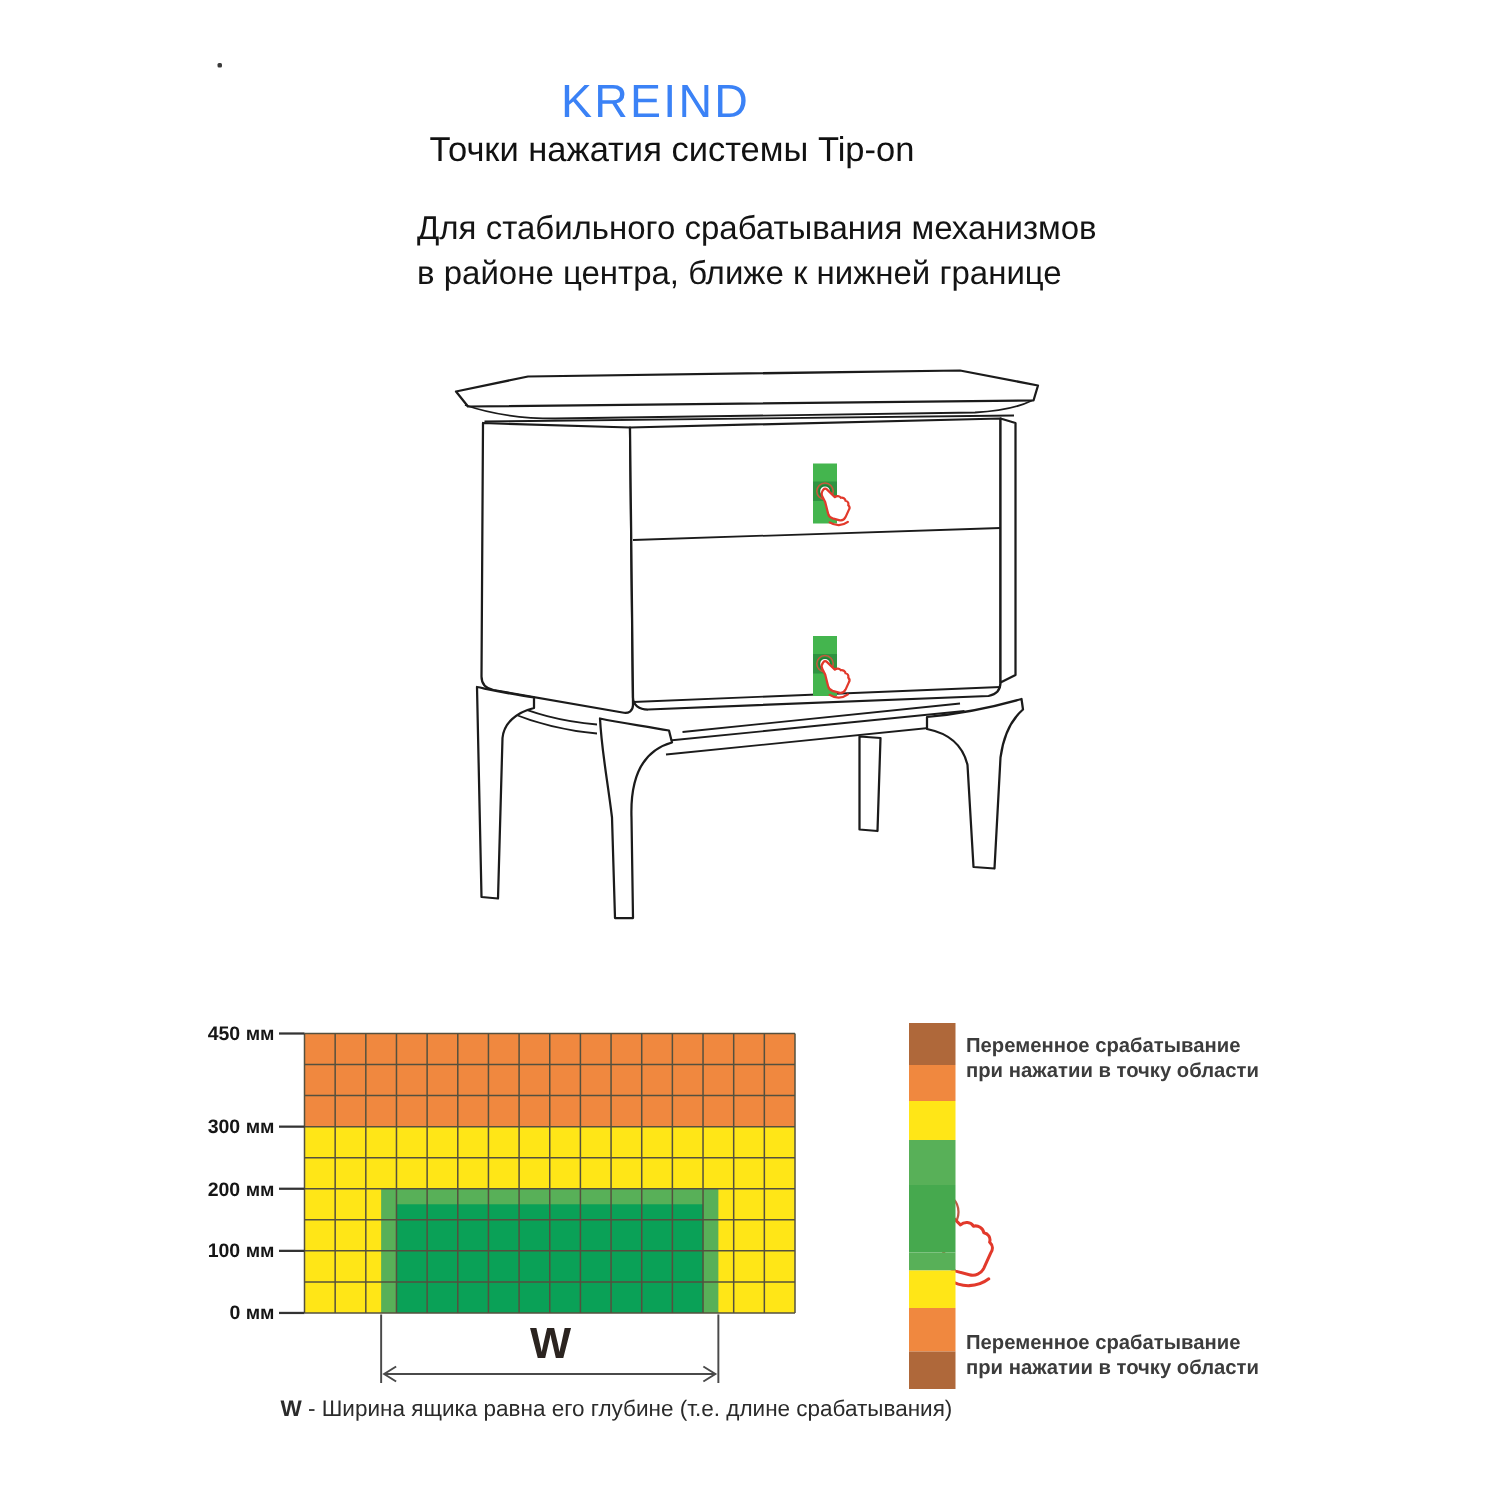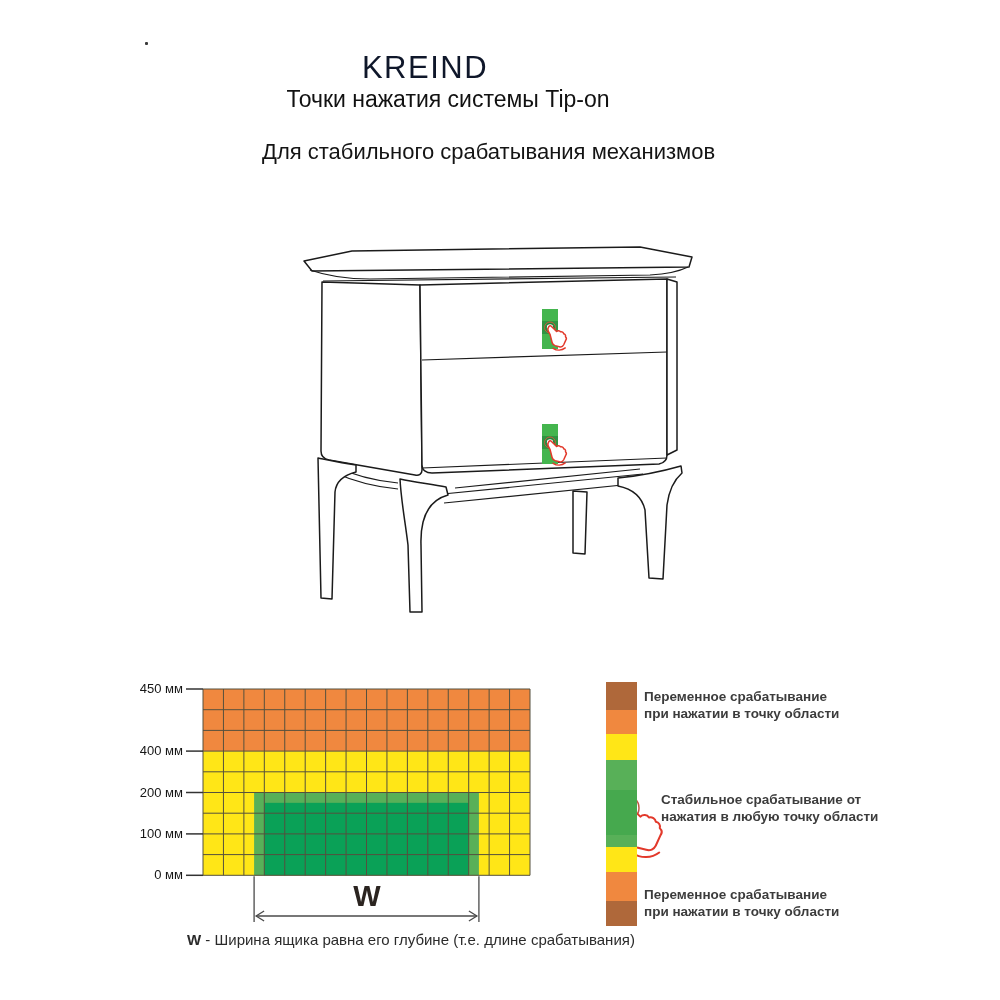--- a/index.html
+++ b/index.html
@@ -1,26 +1,26 @@
 <!DOCTYPE html>
 <html><head>
 <meta charset="utf-8">
 <style>
   html,body{margin:0;padding:0;background:#fff;}
   #page{position:relative;width:1000px;height:1000px;background:#fff;overflow:hidden;
         font-family:"Liberation Sans", sans-serif;color:#1c1c1c;}
   .abs{position:absolute;}
   #stray-dot{left:145px;top:42px;width:3px;height:3px;background:#3a3a3a;border-radius:1px;}
-  #brand{left:0;top:50px;width:850px;text-align:center;font-size:31px;letter-spacing:1.5px;color:#0f172a;}
+  #brand{left:12px;top:50px;width:850px;text-align:center;font-size:31px;letter-spacing:1.5px;color:#3b82f6;}
   #subtitle{left:0;top:86px;width:896px;text-align:center;font-size:23px;color:#111;}
-  #intro{left:262px;top:137px;width:500px;font-size:22px;line-height:30px;color:#141414;}
+  #intro{left:278px;top:137px;width:500px;font-size:22px;line-height:30px;color:#141414;}
   #scene{left:0;top:0;width:1000px;height:1000px;}
   .furn{fill:#ffffff;stroke:#1b1b1b;stroke-width:1.5;stroke-linejoin:round;}
   .furnline{fill:none;stroke:#1b1b1b;stroke-width:1.2;}
-  .tick-label{position:absolute;width:88px;text-align:right;font-size:13px;font-weight:400;color:#161616;}
+  .tick-label{position:absolute;width:88px;text-align:right;font-size:13px;font-weight:700;color:#161616;}
   #w-label{left:332px;top:880px;width:70px;text-align:center;font-size:29px;font-weight:700;color:#2b2420;}
   .legend-text{position:absolute;font-size:13.5px;line-height:17px;color:#3c3c3c;font-weight:bold;}
   #legend-text-1{left:644px;top:688px;}
   #legend-text-2{left:661px;top:791px;}
   #legend-text-3{left:644px;top:886px;}
   #legend-bar{left:606px;top:682px;width:31px;}
   .legend-seg{width:31px;}
   #note{left:187px;top:931px;font-size:15px;color:#2b2b2b;}
   #note b{font-weight:700;}
   .hand{fill:#ffffff;stroke:#e2392b;stroke-linejoin:round;stroke-linecap:round;}
@@ -30,20 +30,21 @@
 
 <div id="page">
 
   <div id="stray-dot" class="abs"></div>
 
   <div id="brand" class="abs">KREIND</div>
   <div id="subtitle" class="abs">Точки нажатия системы Tip-on</div>
 
   <div id="intro" class="abs">
     <div>Для стабильного срабатывания механизмов</div>
+    <div>в районе центра, ближе к нижней границе</div>
   </div>
 
   <svg id="scene" class="abs" viewBox="0 0 1000 1000">
     <defs>
       <g id="tapHand" class="hand">
         <path d="M2,-2 L10.6,6.4 C12.6,4.6 15.7,4.9 17,7 C19.3,6.4 21.8,7.9 22.1,10.2
                  C24.3,10.6 25.7,12.6 25,14.9 C26.6,16.4 26.8,18.5 25.5,20.3 L22.1,27.8
                  C20.8,30.5 17.9,31.8 15,31 L8.2,29.2 C5.7,28.4 4,26.7 3.4,24.2 L0.2,11.5
                  L-2.8,5.8 C-4.1,3.2 -3.7,0.7 -1.8,-1.7 C-0.6,-3 1,-3 2,-2 Z"></path>
         <path d="M5,33.5 C11,37.5 19,37.3 24.6,33" fill="none"></path>
@@ -150,21 +151,21 @@
     <g>
       <circle cx="626" cy="808" r="13" fill="none" stroke="#C05A45" stroke-width="1.5"></circle>
       <circle cx="626" cy="808" r="9.5" fill="none" stroke="#C05A45" stroke-width="1.5"></circle>
       <circle cx="626" cy="808" r="6" fill="#ffffff" stroke="#3FA54F" stroke-width="2"></circle>
       <use href="#tapHand" transform="translate(626,808) scale(1.35)" stroke-width="1.5"></use>
     </g>
   </svg>
 
   <div id="ticks">
       <div class="tick-label" style="left: 95px; top: 681px;">450 мм</div>
-      <div class="tick-label" style="left: 95px; top: 743.1px;">400 мм</div>
+      <div class="tick-label" style="left: 95px; top: 743.1px;">300 мм</div>
       <div class="tick-label" style="left: 95px; top: 784.5px;">200 мм</div>
       <div class="tick-label" style="left: 95px; top: 825.9px;">100 мм</div>
       <div class="tick-label" style="left: 95px; top: 867.3px;">0 мм</div>
     </div>
 
   <div id="w-label" class="abs">W</div>
 
   <div id="legend-bar" class="abs">
       <div class="legend-seg" style="height: 28px; background: rgb(175, 104, 58);"></div>
       <div class="legend-seg" style="height: 24px; background: rgb(240, 136, 63);"></div>
@@ -174,24 +175,20 @@
       <div class="legend-seg" style="height: 12px; background: rgb(88, 176, 88);"></div>
       <div class="legend-seg" style="height: 25px; background: rgb(255, 230, 23);"></div>
       <div class="legend-seg" style="height: 29px; background: rgb(240, 136, 63);"></div>
       <div class="legend-seg" style="height: 25px; background: rgb(175, 104, 58);"></div>
     </div>
 
   <div id="legend-text-1" class="legend-text">
     <div>Переменное срабатывание</div>
     <div>при нажатии в точку области</div>
   </div>
-  <div id="legend-text-2" class="legend-text">
-    <div>Стабильное срабатывание от</div>
-    <div>нажатия в любую точку области</div>
-  </div>
   <div id="legend-text-3" class="legend-text">
     <div>Переменное срабатывание</div>
     <div>при нажатии в точку области</div>
   </div>
 
   <div id="note" class="abs">
     <b>W</b><span> - Ширина ящика равна его глубине (т.е. длине срабатывания)</span>
   </div>
 
 </div>

